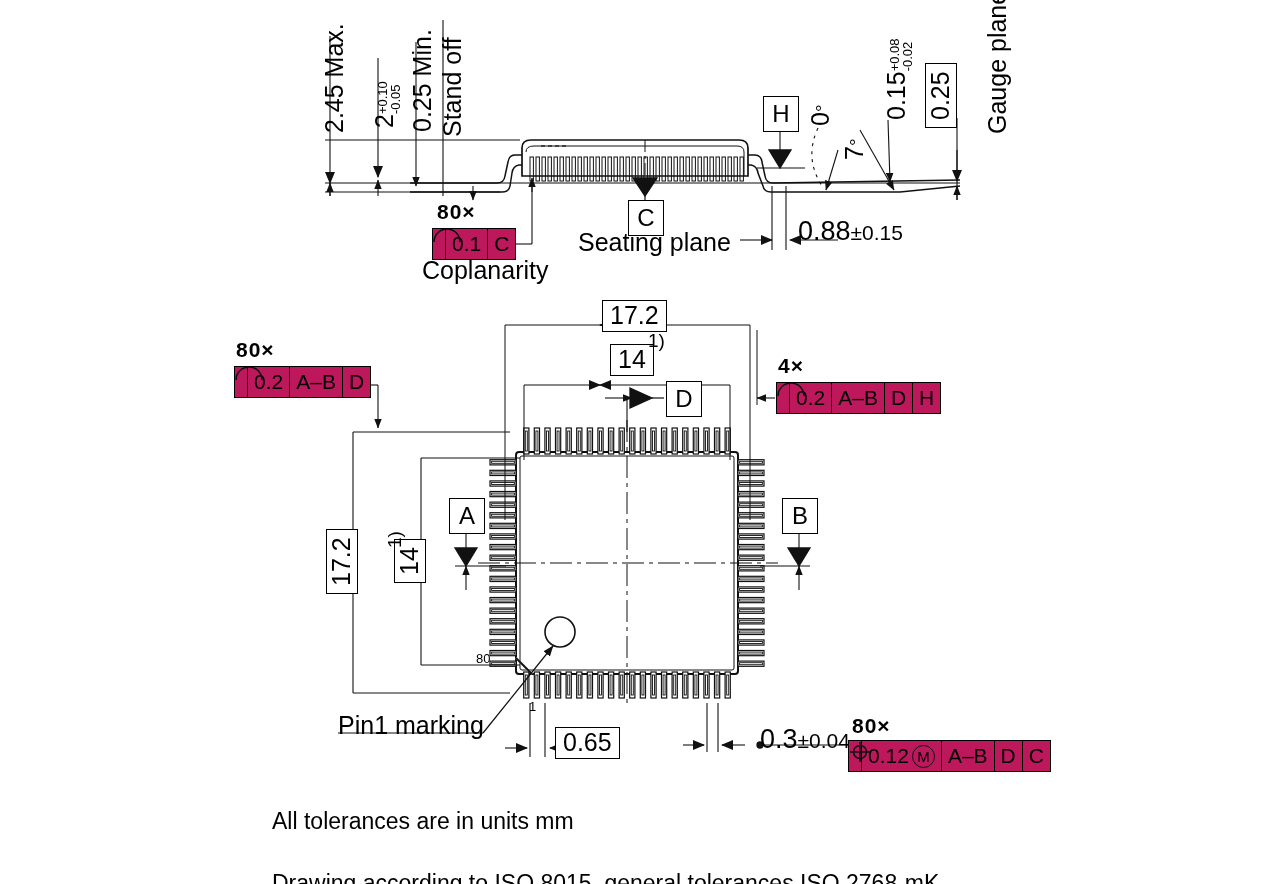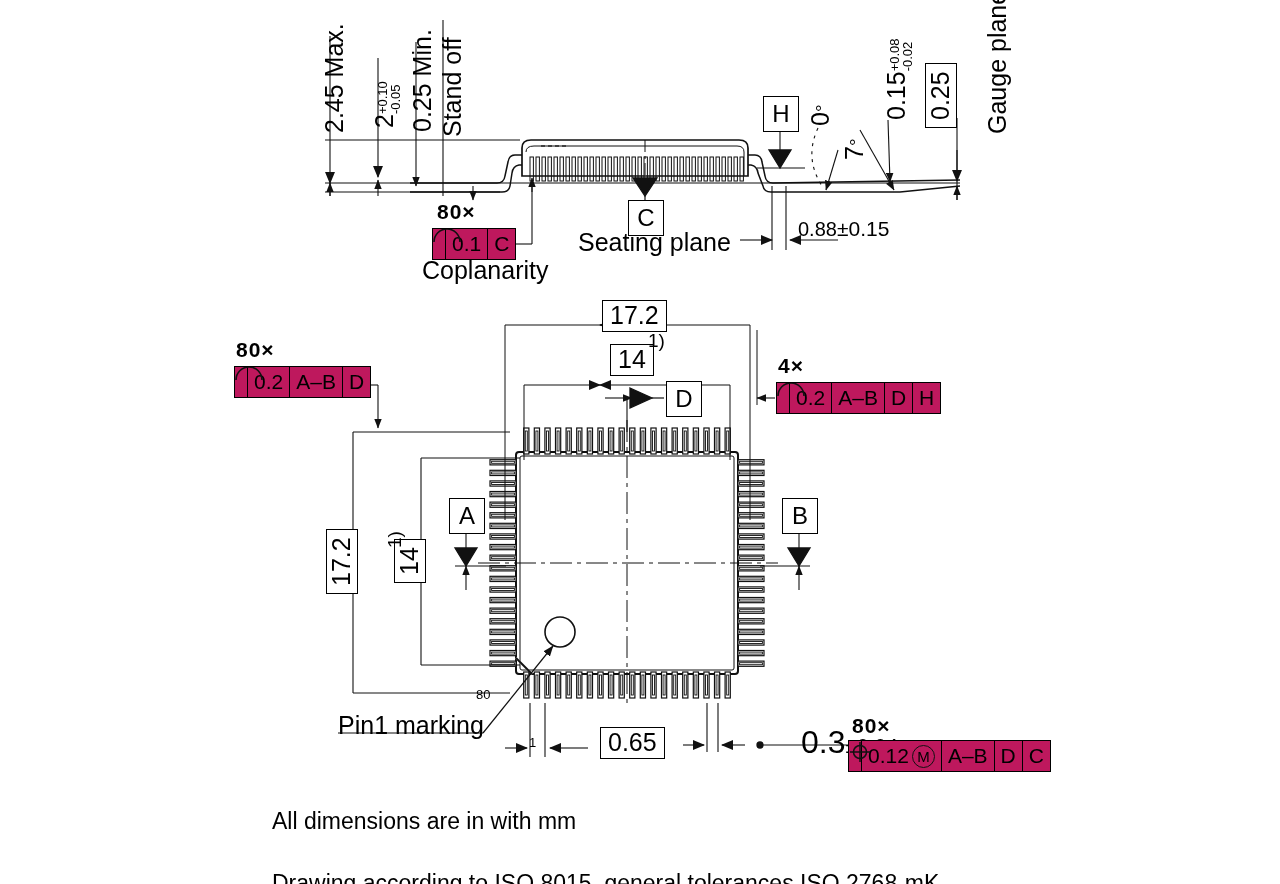--- a/index.html
+++ b/index.html
@@ -4,21 +4,21 @@
 <style>
   html,body{margin:0;padding:0;background:#ffffff;}
   body{width:1280px;height:884px;position:relative;overflow:hidden;
        font-family:"Liberation Sans",sans-serif;color:#000;}
   #stage{position:absolute;left:0;top:0;width:1280px;height:884px;}
   svg{position:absolute;left:0;top:0;}
   .lbl{position:absolute;white-space:nowrap;line-height:1;color:#000;}
   .rot90{transform:rotate(-90deg);transform-origin:0 0;}
   .big{font-size:25px;}
   .small{font-size:19px;}
-  .tiny{font-size:13px;margin-top:36px;}
+  .tiny{font-size:13px;}
   .boxnum{position:absolute;border:1.6px solid #000;background:#fff;
           font-size:25px;padding:1px 7px 3px 7px;line-height:1.05;white-space:nowrap;}
   .datumbox{position:absolute;border:1.6px solid #000;background:#fff;
             font-size:24px;width:34px;height:34px;line-height:34px;text-align:center;}
   .fcf{position:absolute;border:1.7px solid #000;background:#be185d;display:flex;
        align-items:stretch;height:30px;font-size:21px;}
   .fcf > div{display:flex;align-items:center;justify-content:center;
              padding:0 6px;border-right:1.7px solid #000;}
   .fcf > div:last-child{border-right:none;}
   .tolstack{display:inline-block;font-size:13px;line-height:1.02;vertical-align:middle;
@@ -567,21 +567,21 @@
   </div>
   <div>0.1</div>
   <div>C</div>
 </div>
 <div class="lbl big" style="left:422px;top:258px;">Coplanarity</div>
 
 <div class="lbl big" style="left:578px;top:230px;">Seating plane</div>
 <div class="datumbox" style="left:628px;top:200px;">C</div>
 
 <div class="lbl" style="left:798px;top:218px;">
-  <span style="font-size:20px;">0.88</span><span class="pm">±0.15</span>
+  <span style="font-size:27px;">0.88</span><span class="pm">±0.15</span>
 </div>
 
 <div class="countlbl" style="left:236px;top:338px;">80×</div>
 <div class="fcf" style="left:234px;top:366px;">
   <div>
     <svg width="28" height="14" viewBox="0 0 28 14">
           <path d="M1,13 A13,13 0 0 1 27,13" fill="none" stroke="#111" stroke-width="1.6"></path>
         </svg>
   </div>
   <div>0.2</div>
@@ -612,40 +612,40 @@
 
 <div class="datumbox" style="left:449px;top:498px;">A</div>
 <div class="datumbox" style="left:782px;top:498px;">B</div>
 <div class="datumbox" style="left:666px;top:381px;">D</div>
 
 <div class="lbl tiny" style="left:476px;top:652px;">80</div>
 <div class="lbl tiny" style="left:529px;top:700px;">1</div>
 
 <div class="lbl big" style="left:338px;top:713px;text-align:right;">Pin1 marking</div>
 
-<div class="boxnum" style="left:600px;top:727px;">0.65</div>
+<div class="boxnum" style="left:555px;top:727px;">0.65</div>
 
 <div class="lbl" style="left:760px;top:726px;">
-  <span style="font-size:32px;margin-left:41px;">0.3</span><span class="pm">±0.04</span>
+  <span style="font-size:27px;">0.3</span><span class="pm">±0.04</span>
 </div>
 
 <div class="countlbl" style="left:852px;top:714px;">80×</div>
 <div class="fcf" style="left:848px;top:740px;">
   <div>
     <svg width="22" height="22" viewBox="0 0 22 22">
           <circle cx="11" cy="11" r="6.5" fill="none" stroke="#111" stroke-width="1.5"></circle>
           <line x1="11" y1="1" x2="11" y2="21" stroke="#111" stroke-width="1.5"></line>
           <line x1="1" y1="11" x2="21" y2="11" stroke="#111" stroke-width="1.5"></line>
         </svg>
   </div>
   <div>
         <span>0.12</span>
         <span style="display:inline-flex;align-items:center;justify-content:center;width:21px;height:21px;border:1.5px solid #111;border-radius:50%;margin-left:3px;font-size:15px;">M</span>
       </div>
   <div>A–B</div>
   <div>D</div>
   <div>C</div>
 </div>
 
-<div class="notes" style="left:272px;top:806px;">All dimensions are in with mm</div>
+<div class="notes" style="left:272px;top:806px;">All tolerances are in units mm</div>
 <div class="notes" style="left:272px;top:868px;">Drawing according to ISO 8015, general tolerances ISO 2768-mK</div>
 
 </div>
 
 </body></html>

